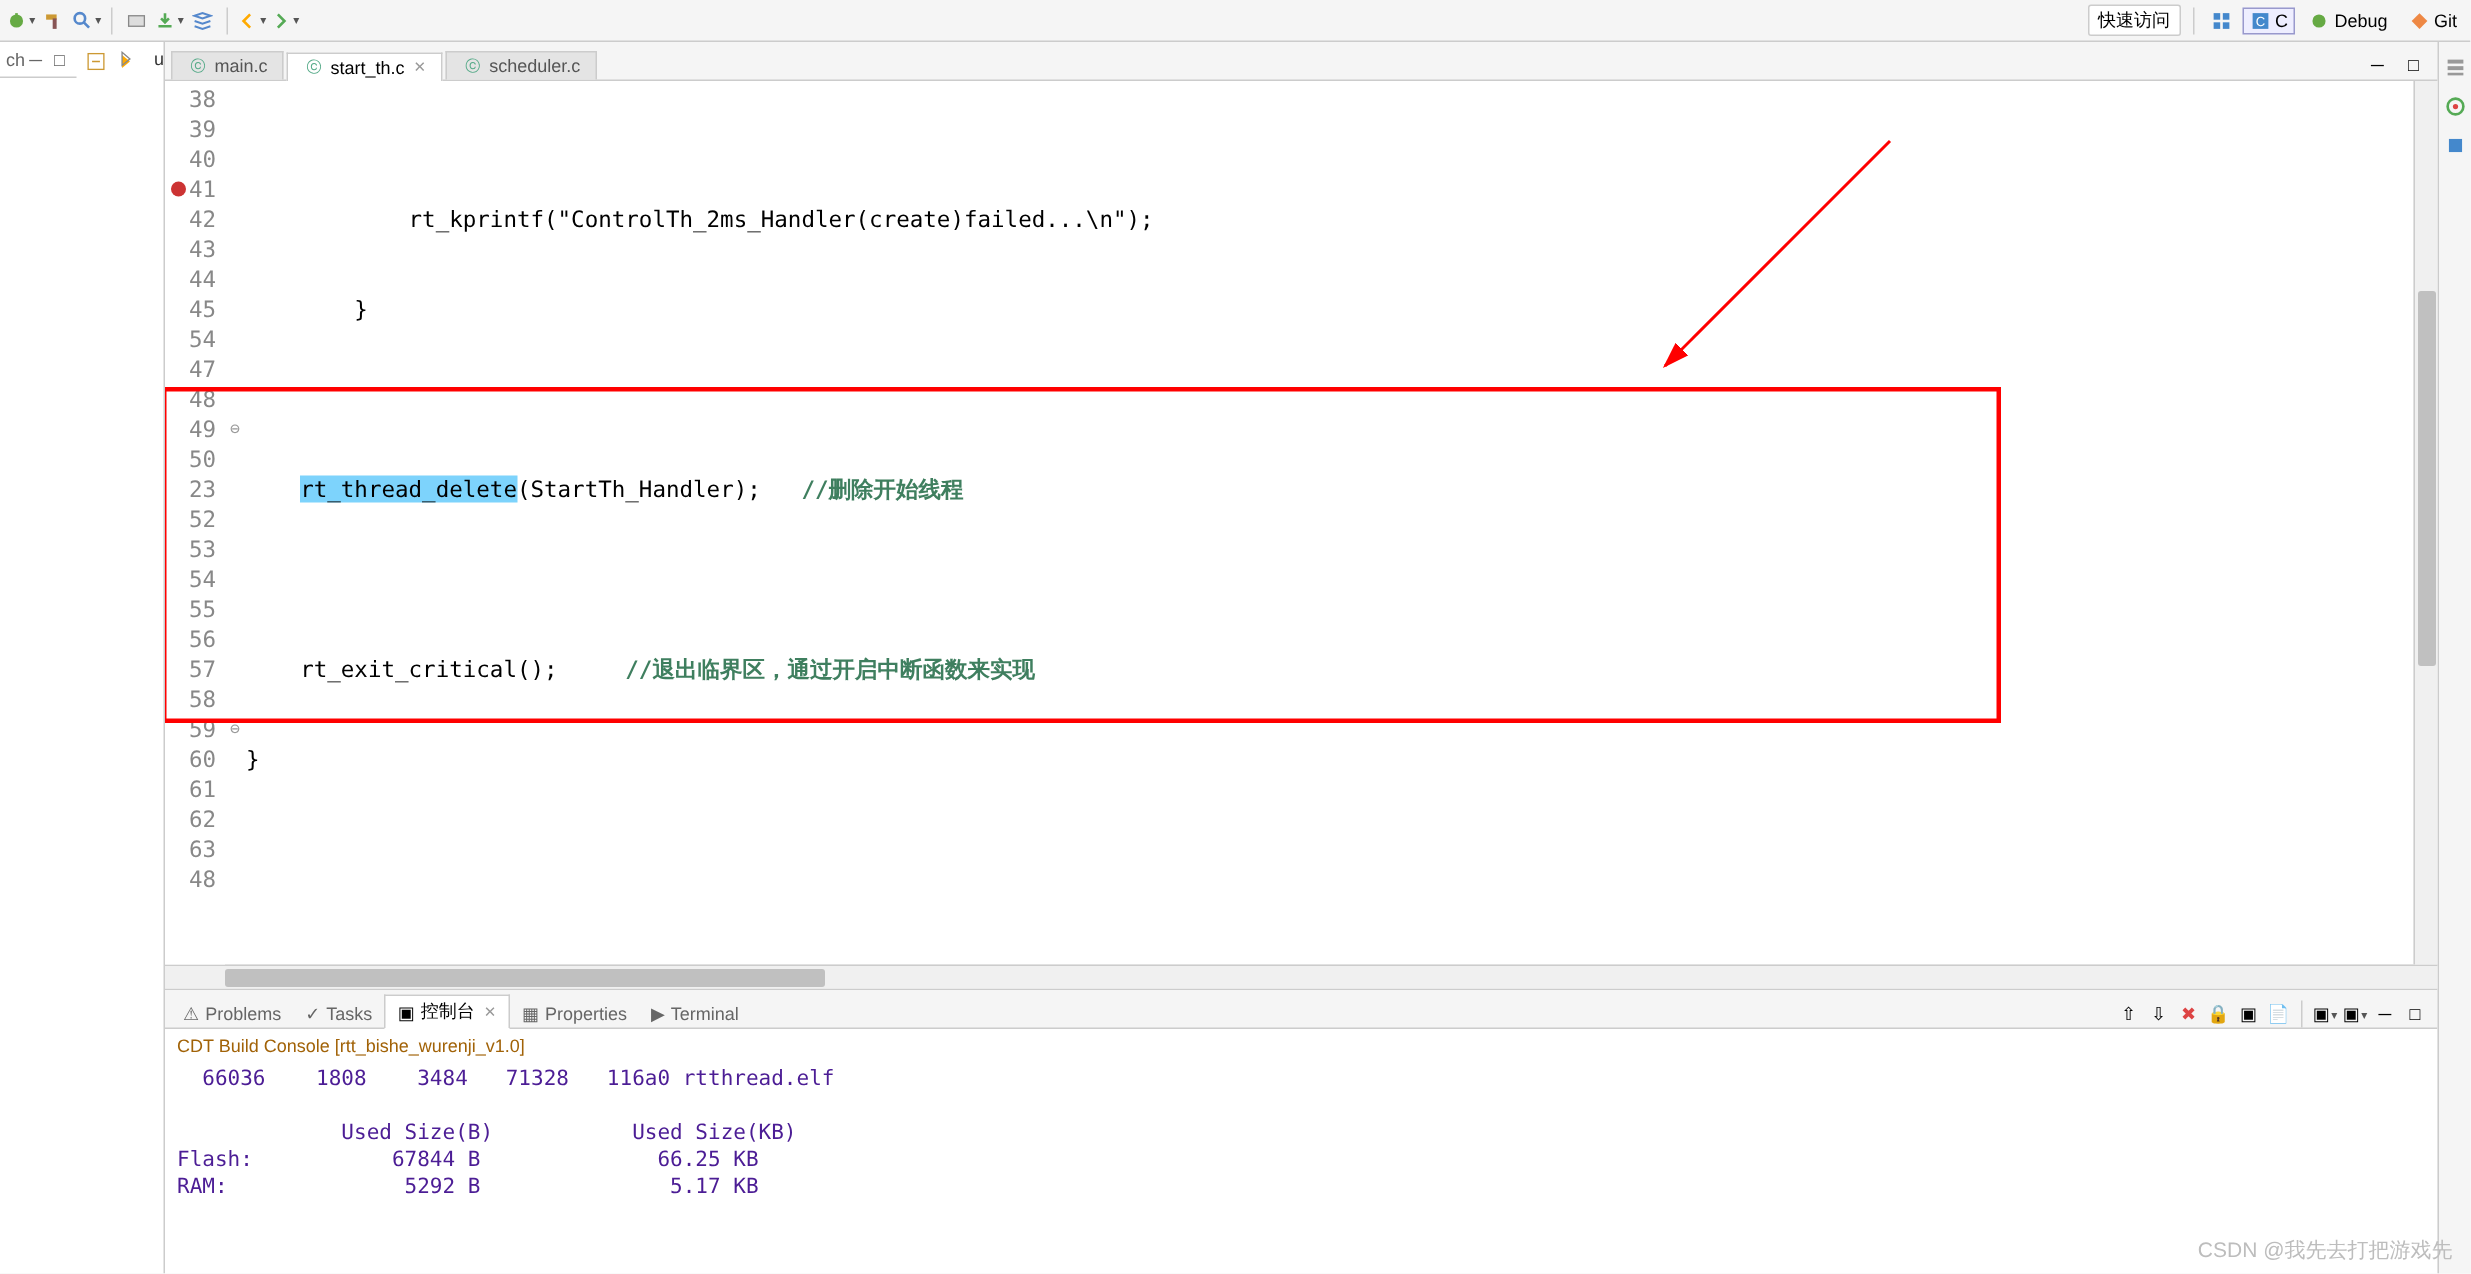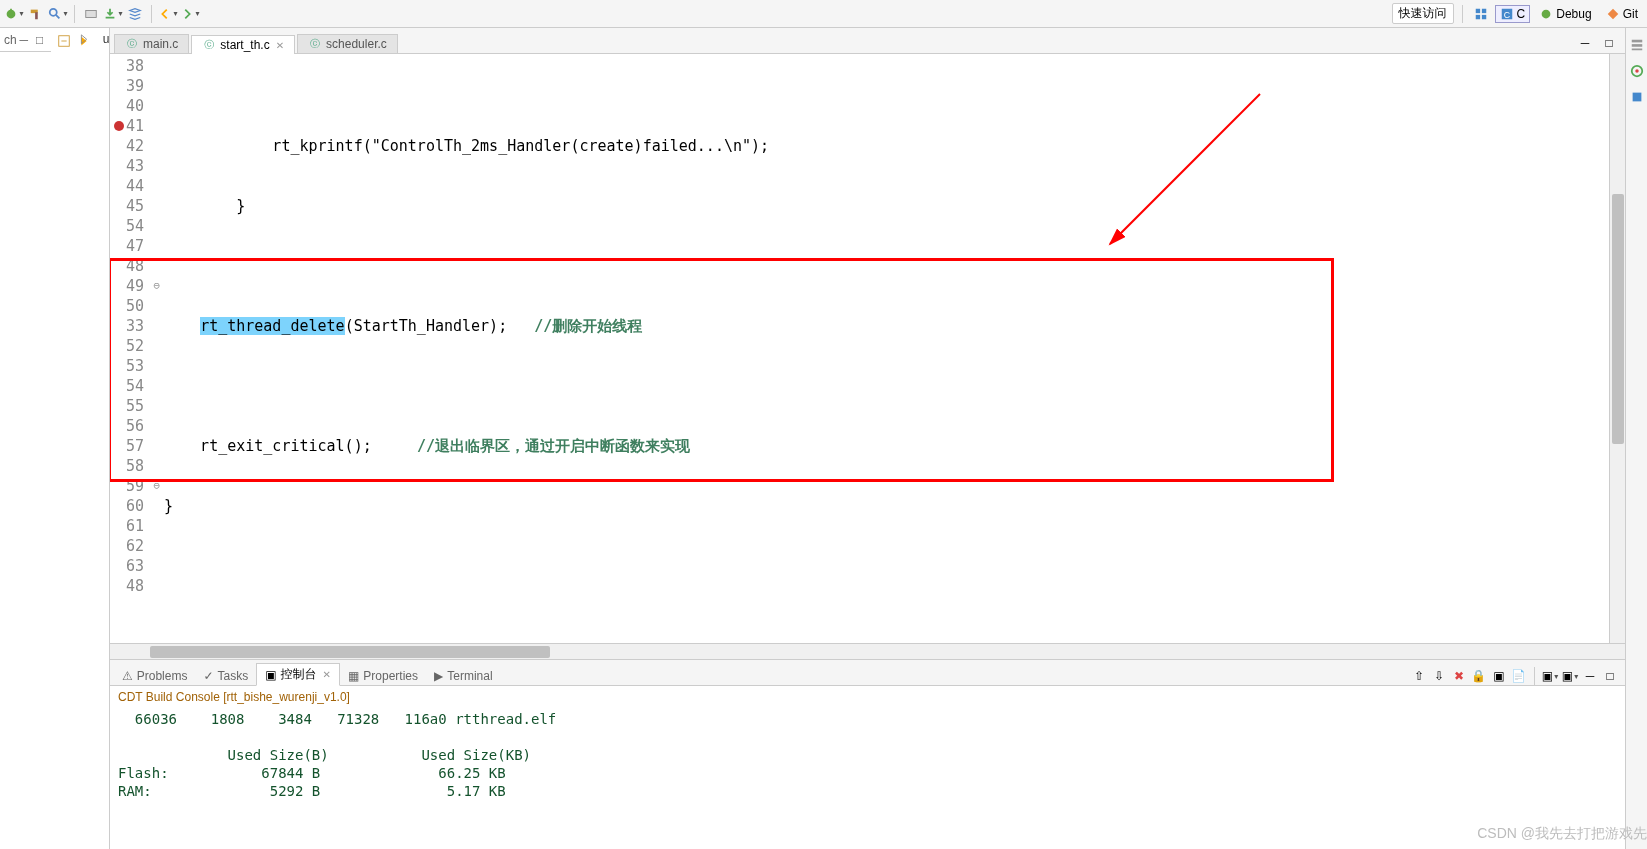--- a/index.html
+++ b/index.html
@@ -45,26 +45,26 @@
 .h-scroll { height:16px; background:#f0f0f0; border-top:1px solid #ccc; position:relative; }
 .h-thumb { position:absolute; top:2px; left:40px; height:12px; width:400px; background:#c0c0c0; border-radius:2px; }
 
 .bottom-panel { height:190px; border-top:1px solid #ccc; background:#fff; display:flex; flex-direction:column; }
 .btabs { height:26px; display:flex; align-items:flex-end; background:#f5f5f5; border-bottom:1px solid #ccc; padding-left:4px; }
 .btab { display:flex; align-items:center; gap:4px; padding:2px 8px; font-size:12px; color:#666; cursor:pointer; }
 .btab.active { background:#fff; border:1px solid #ccc; border-bottom:1px solid #fff; position:relative; top:1px; color:#000; }
 .btabs-right { margin-left:auto; display:flex; gap:2px; padding-right:6px; }
 .btabs-right .tb-icon { width:18px; height:18px; }
 .console-desc { padding:4px 8px; color:#a16207; font-size:12px; }
-.console-body { flex:1; font-family:Consolas,monospace; font-size:14px; line-height:18px; padding:2px 8px; white-space:pre; overflow:auto; color:#14532d; }
+.console-body { flex:1; font-family:Consolas,monospace; font-size:14px; line-height:18px; padding:2px 8px; white-space:pre; overflow:auto; color:#4c1d95; }
 
 .right-strip { width:22px; background:#f5f5f5; border-left:1px solid #ccc; display:flex; flex-direction:column; align-items:center; gap:8px; padding-top:8px; }
 .right-strip .tb-icon { width:18px; height:18px; }
 
-.watermark { position:absolute; bottom:6px; right:0; color:#bdbdbd; font-size:14px; pointer-events:none; }
+.watermark { position:absolute; bottom:6px; right:12px; color:#bdbdbd; font-size:14px; pointer-events:none; }
 .vscroll { width:16px; background:#f0f0f0; border-left:1px solid #ccc; position:relative; }
 .vthumb { position:absolute; left:2px; width:12px; background:#c0c0c0; border-radius:2px; top:140px; height:250px; }
 </style>
 </head>
 <body>
 
 <div class="toolbar">
   <div class="toolbar-left">
     <span class="tb-icon dropdown-arrow">
         <svg viewBox="0 0 16 16" width="14" height="14">
@@ -200,21 +200,21 @@
         <div class="ln bp">41</div>
         <div class="ln">42</div>
         <div class="ln">43</div>
         <div class="ln">44</div>
         <div class="ln">45</div>
         <div class="ln">54</div>
         <div class="ln">47</div>
         <div class="ln">48</div>
         <div class="ln fold">49</div>
         <div class="ln">50</div>
-        <div class="ln">33</div>
+        <div class="ln">23</div>
         <div class="ln">52</div>
         <div class="ln">53</div>
         <div class="ln">54</div>
         <div class="ln">55</div>
         <div class="ln">56</div>
         <div class="ln">57</div>
         <div class="ln">58</div>
         <div class="ln fold">59</div>
         <div class="ln">60</div>
         <div class="ln">61</div>

